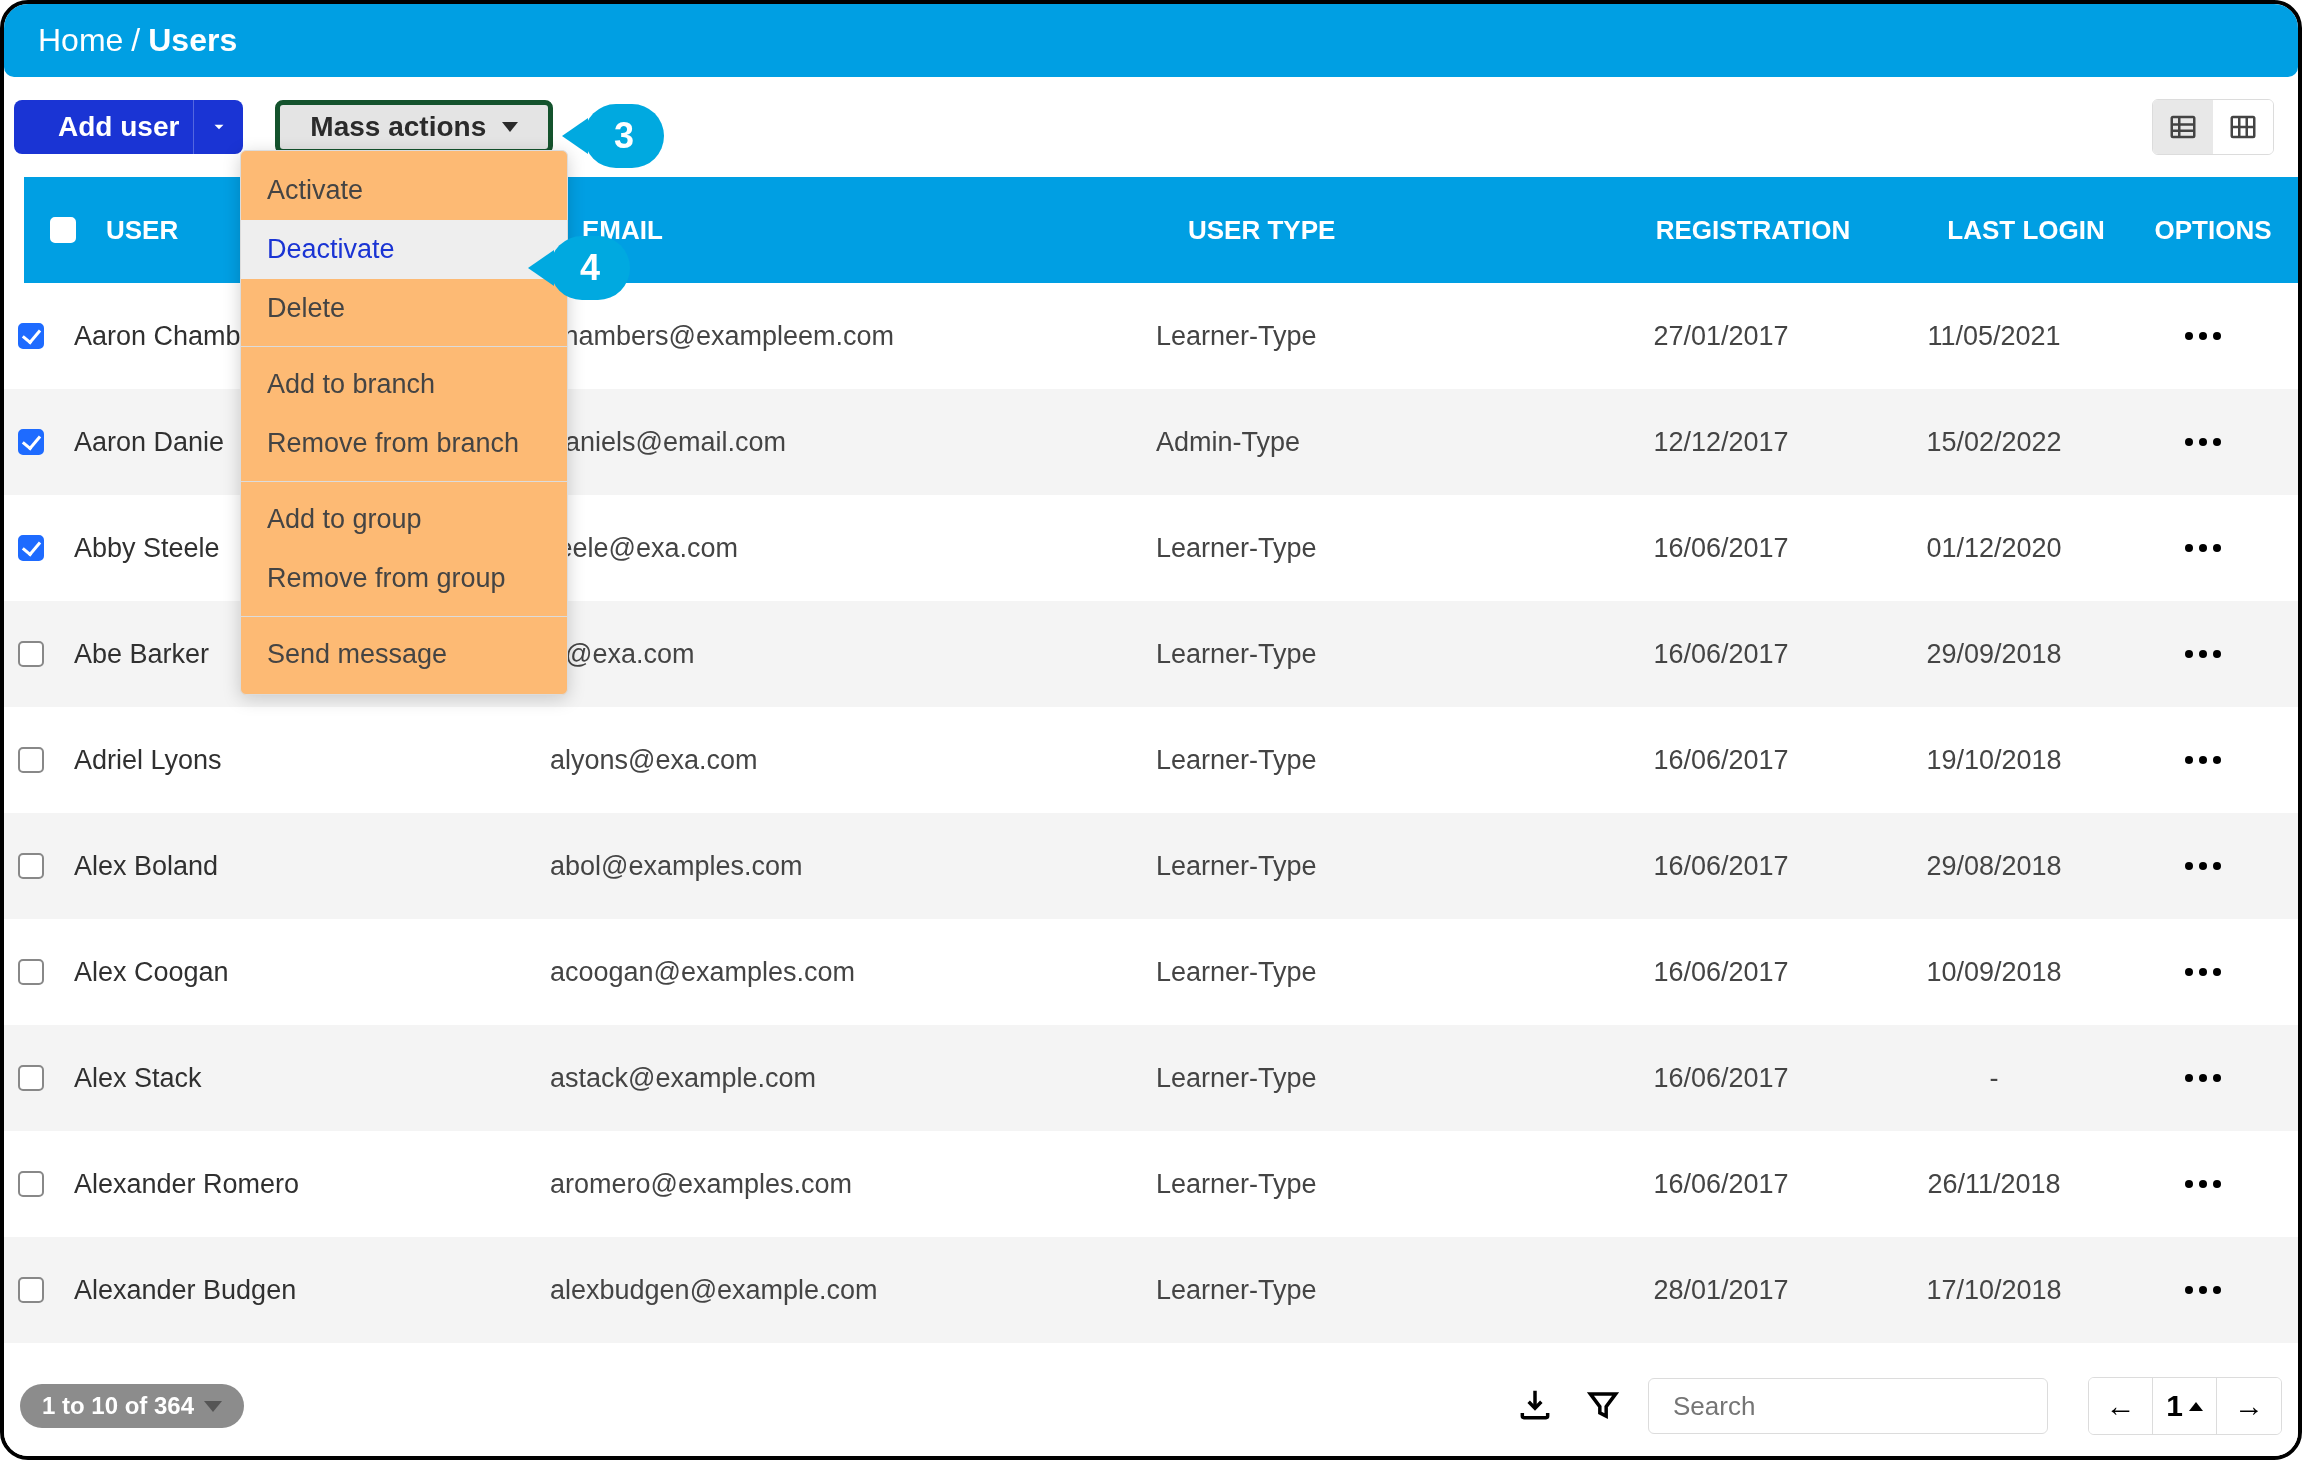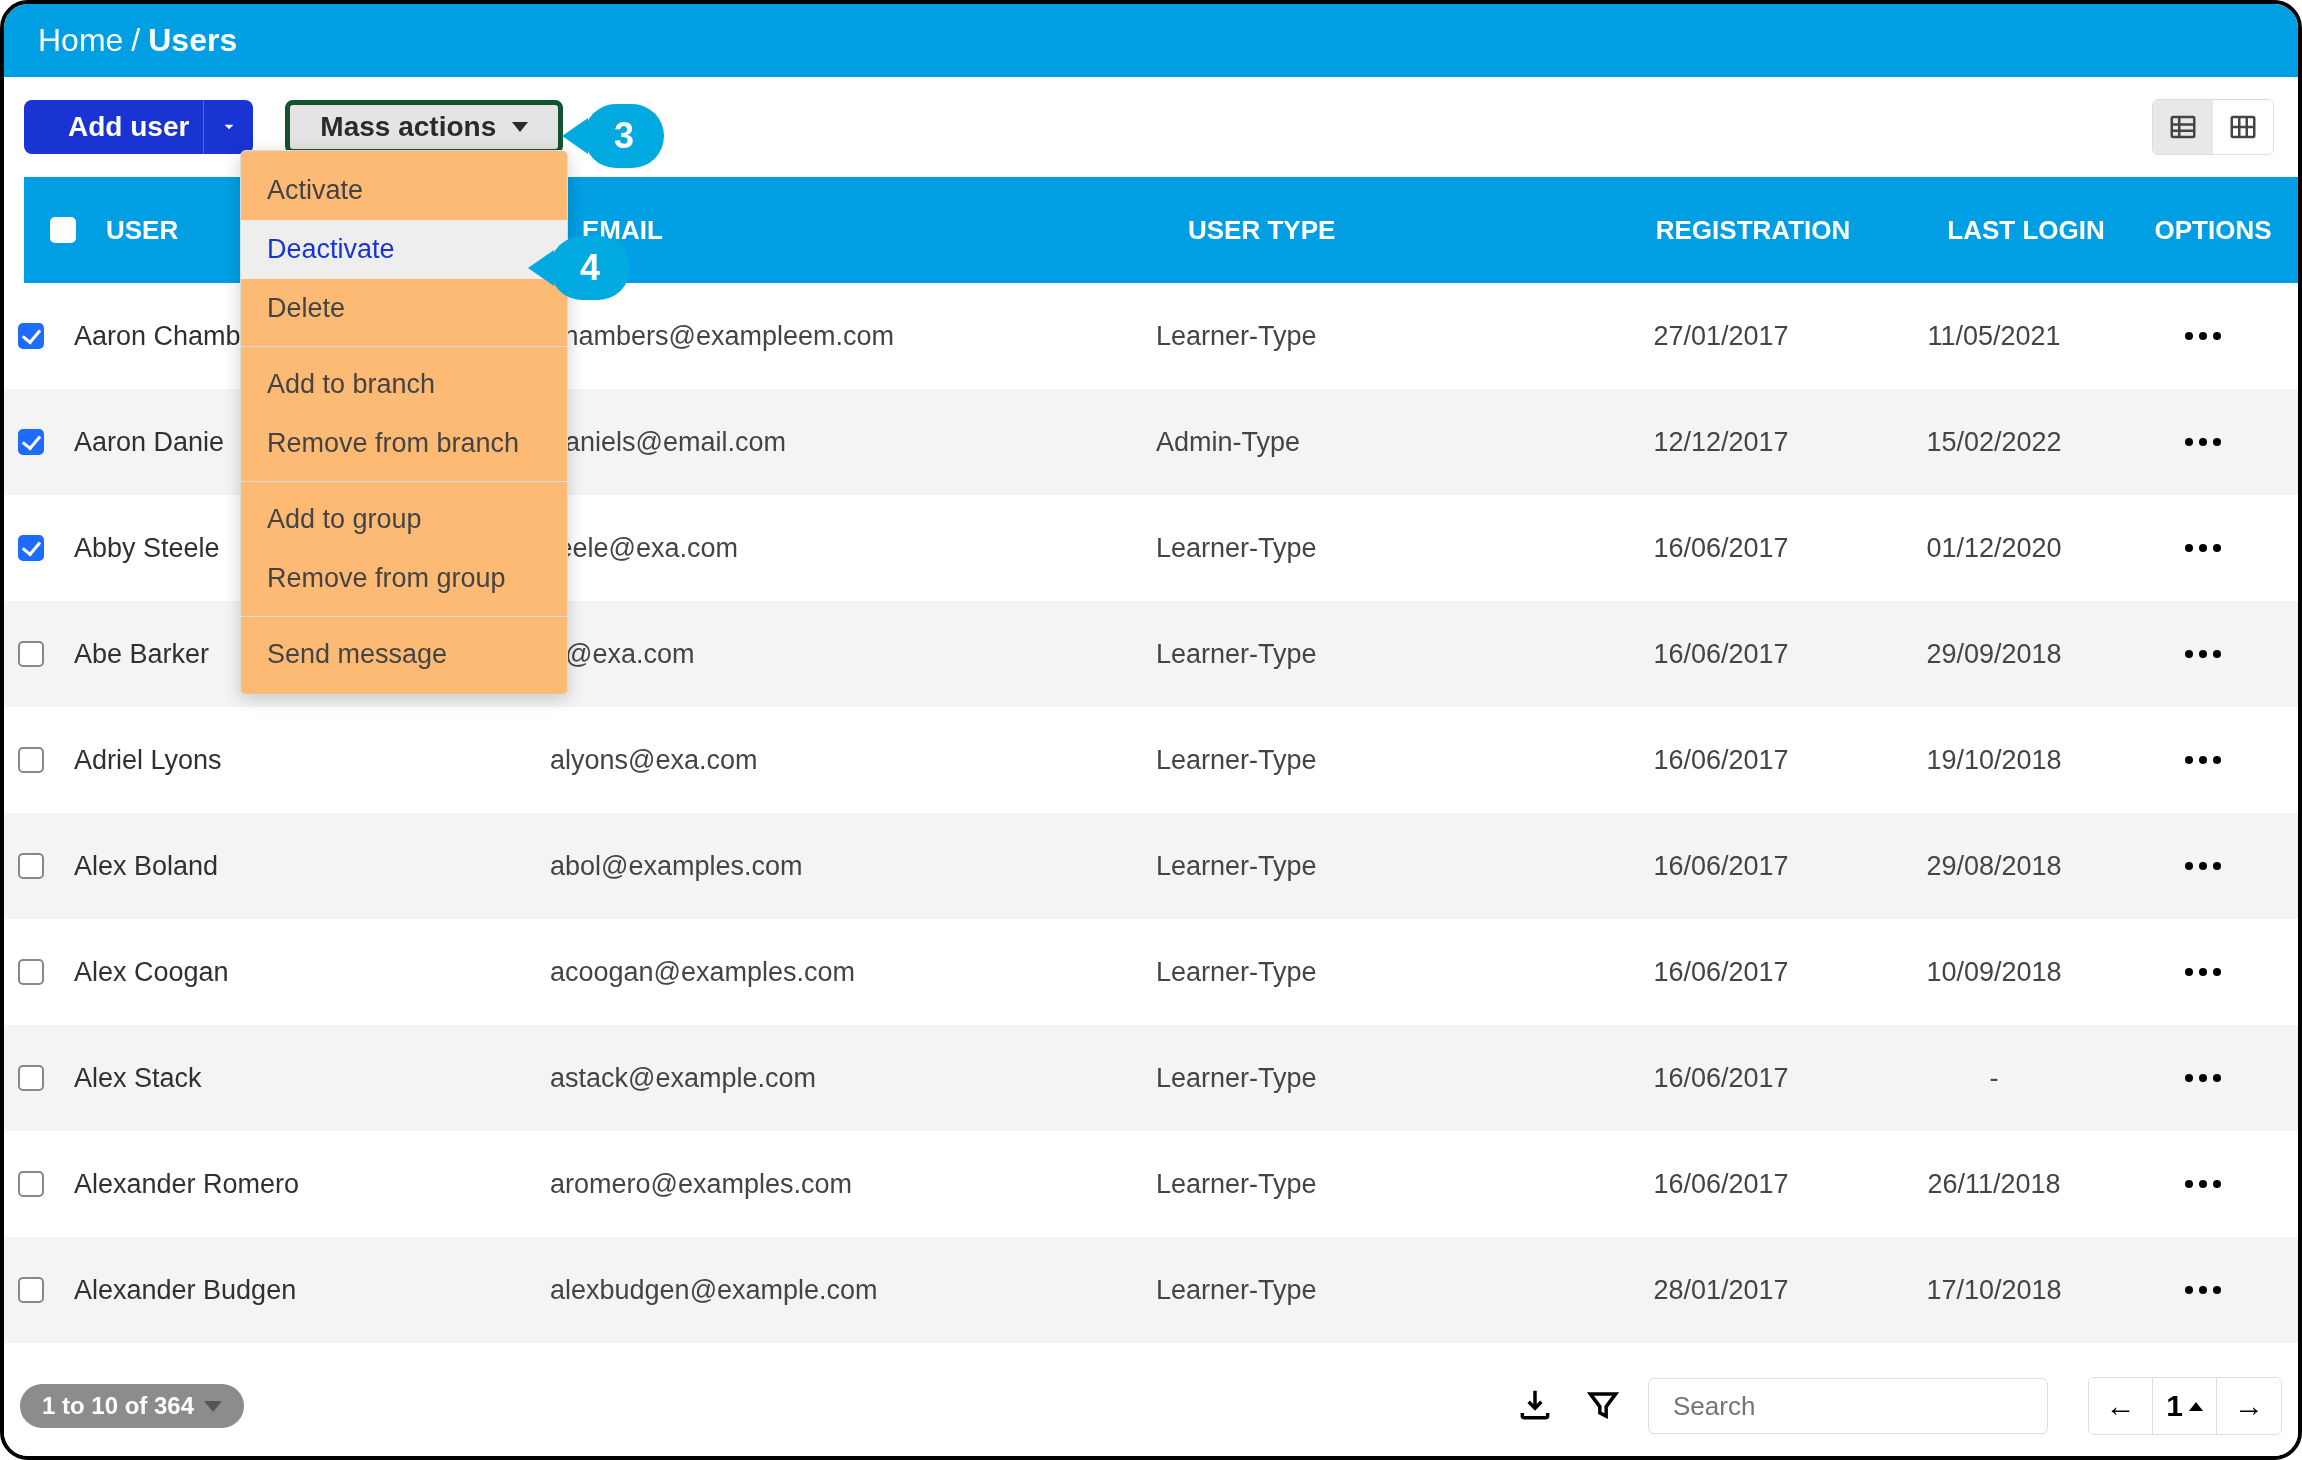--- a/index.html
+++ b/index.html
@@ -31,30 +31,31 @@
   }
   
   .topbar{
     background:var(--blue-bar);
     color:#fff;
     padding:18px 34px;
     font-size:32px;
     display:flex;
     align-items:center;
     gap:8px;
+    border-radius:10px;
   }
   .topbar .home{font-weight:400;}
   .topbar .sep{font-weight:400;}
   .topbar .page{font-weight:700;}
 
   
   .toolbar{
     display:flex;
     align-items:center;
-    padding:22px 10px 22px 20px;
+    padding:22px 10px 22px 10px;
     position:relative;
   }
   .btn-add{
     background:var(--blue-primary);
     color:#fff;
     border:none;
     border-radius:8px;
     height:54px;
     display:inline-flex;
     align-items:center;

